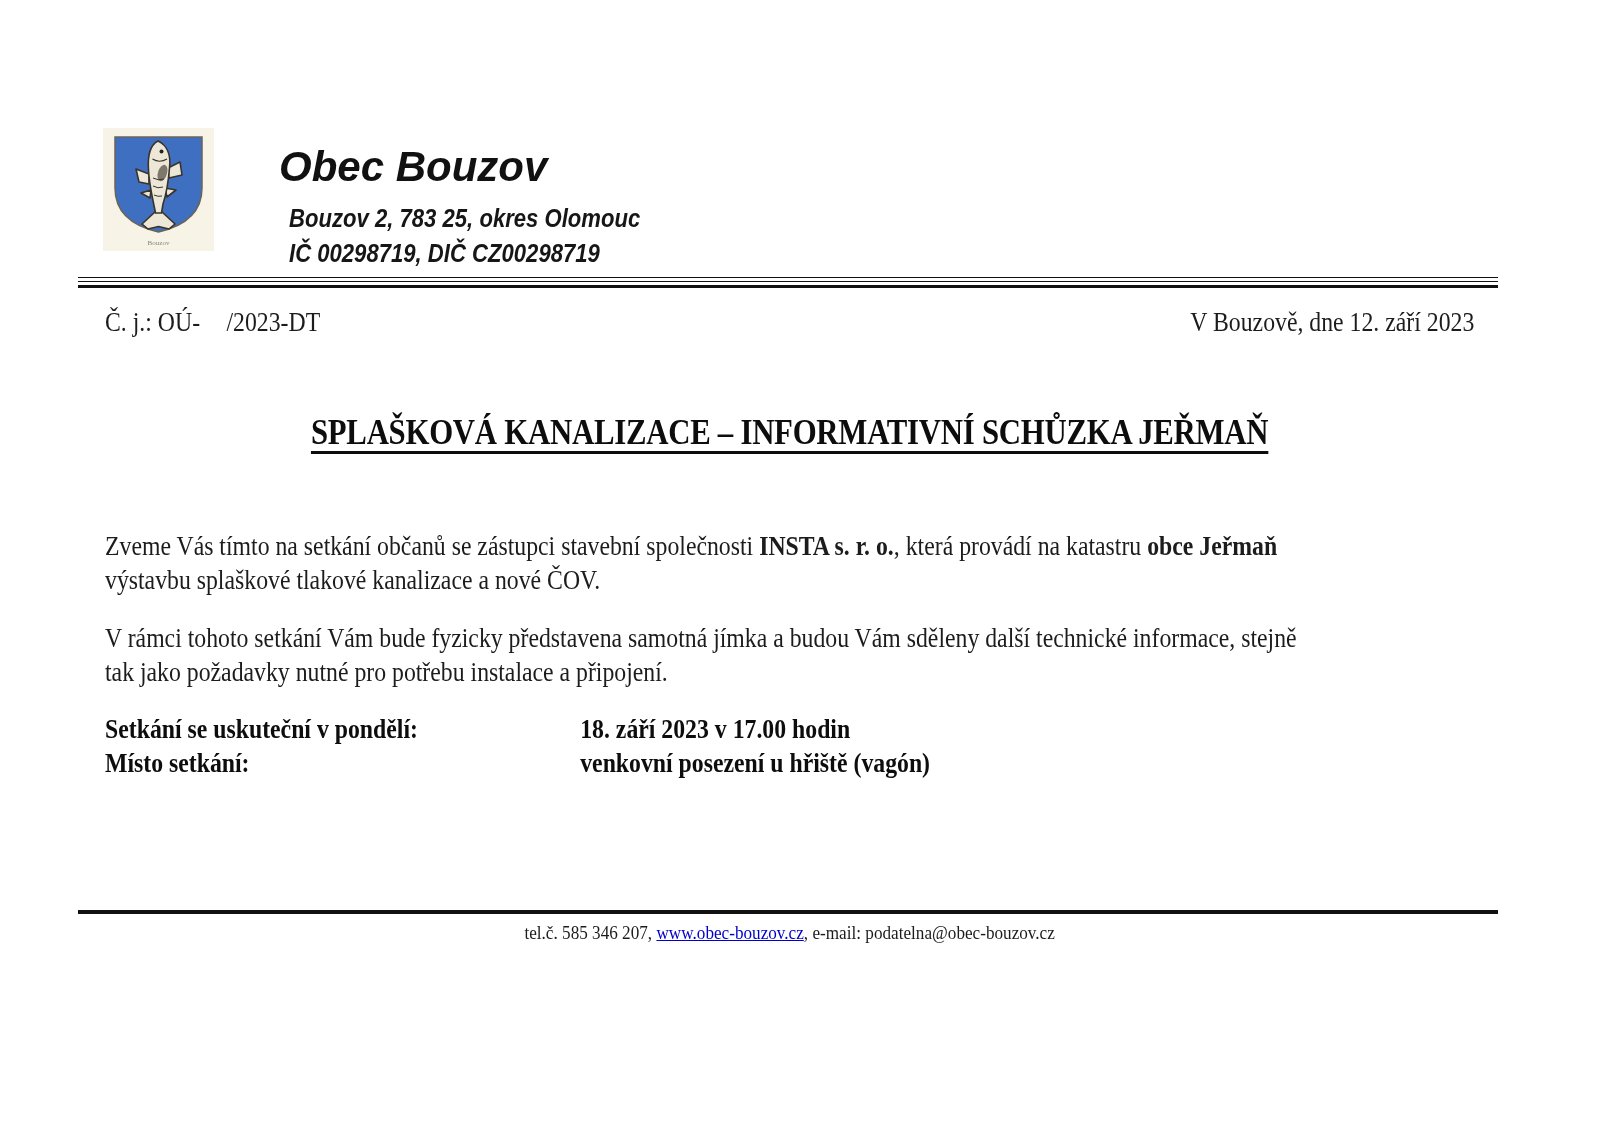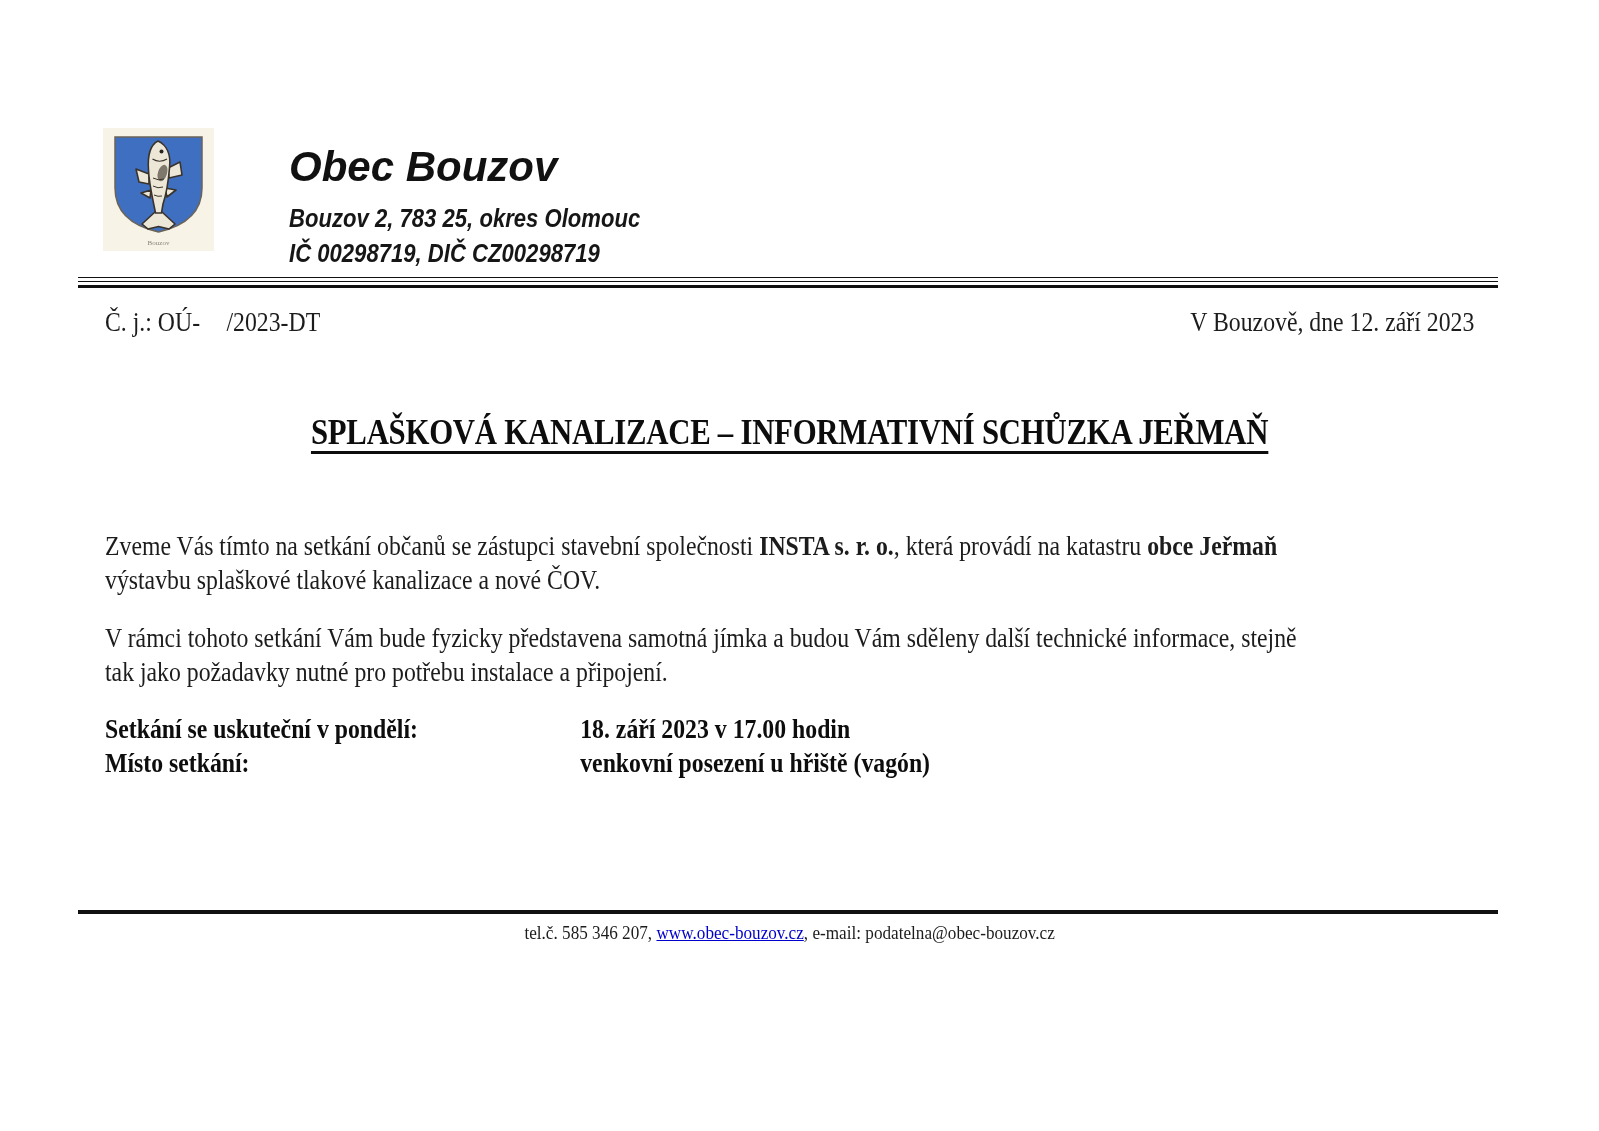--- a/index.html
+++ b/index.html
@@ -17,21 +17,21 @@
   }
 
   
   .emblem {
     position: absolute;
     left: 103px; top: 128px;
     width: 111px; height: 123px;
   }
   .org-name {
     position: absolute;
-    left: 289px; top: 146px;
+    left: 279px; top: 146px;
     font-family: "Liberation Sans", "DejaVu Sans", sans-serif;
     font-weight: bold; font-style: italic;
     font-size: 42px; line-height: 1.0;
     color: #111;
     white-space: nowrap;
   }
   .org-address, .org-ids {
     position: absolute;
     left: 289px;
     font-family: "Liberation Sans", "DejaVu Sans", sans-serif;

